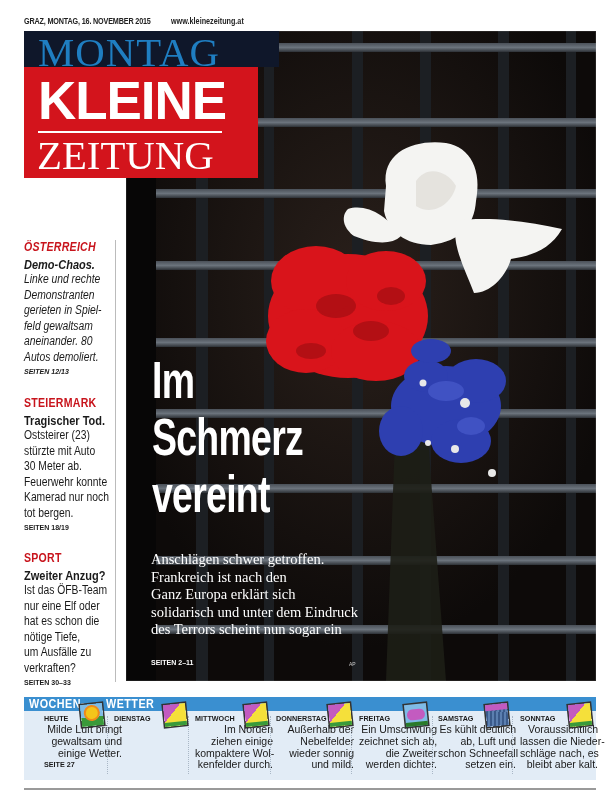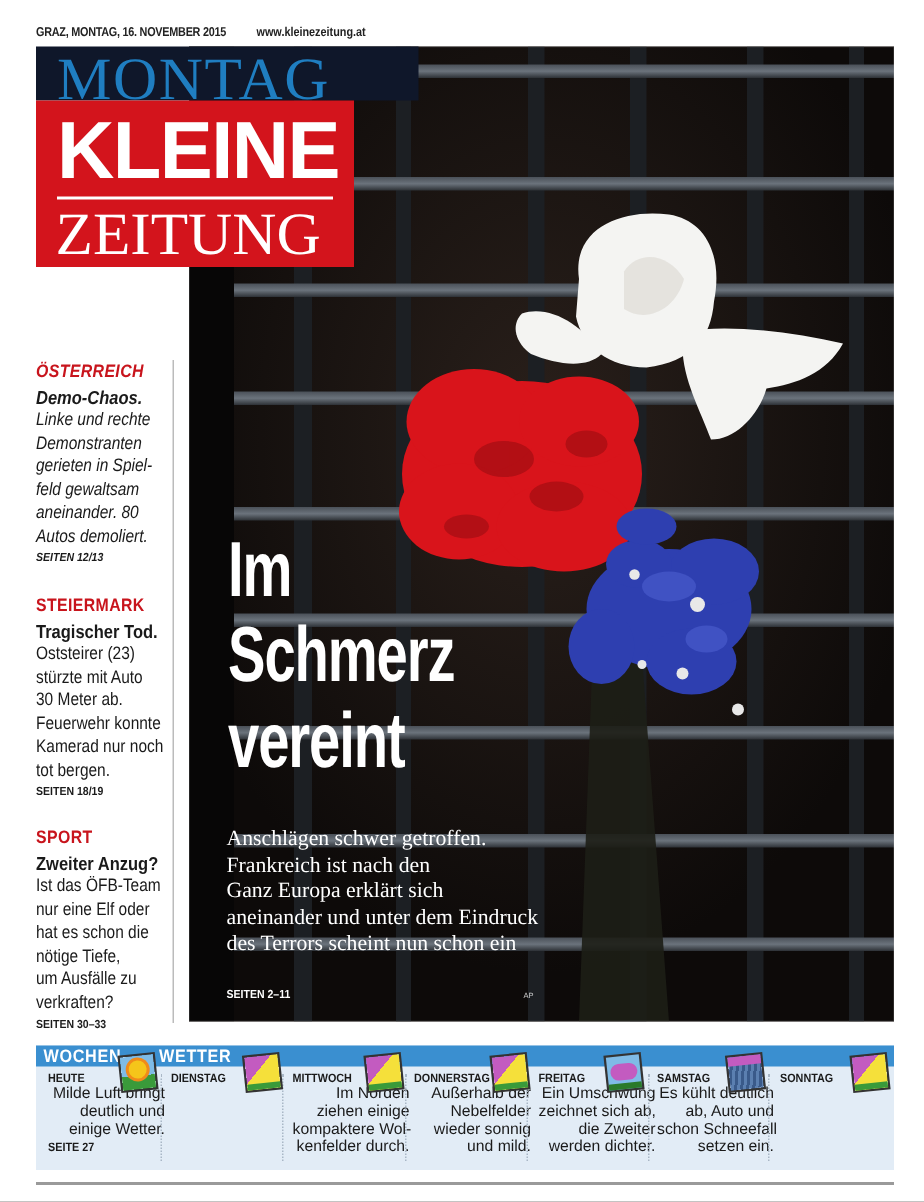--- a/index.html
+++ b/index.html
@@ -9,21 +9,21 @@
   .dateline { position: absolute; top: 16px; left: 24px; font-family: "Liberation Sans", sans-serif; font-size: 8.5px; font-weight: bold; letter-spacing: -0.2px; transform: scaleX(0.85); transform-origin: left; color: #222; }
   .website { position: absolute; top: 16px; left: 171px; font-size: 8.5px; font-weight: bold; transform: scaleX(0.85); transform-origin: left; color: #222; }
 
   
   .photo { position: absolute; left: 126px; top: 31px; width: 470px; height: 650px; background: #120d0b; overflow: hidden; }
   .photo svg { position: absolute; left: 0; top: 0; }
 
   
   .mast-day { position: absolute; left: 24px; top: 31px; width: 255px; height: 36px; background: #0f172a; z-index: 3; }
   .mast-day span { position: absolute; left: 14px; top: -2px; font-family: "Liberation Serif", serif; font-size: 40px; color: #1f7ec1; letter-spacing: 1px; transform: scaleX(1.02); transform-origin: left; }
-  .mast-red { position: absolute; left: 24px; top: 67px; width: 212px; height: 111px; background: #d3141c; z-index: 3; }
+  .mast-red { position: absolute; left: 24px; top: 67px; width: 234px; height: 111px; background: #d3141c; z-index: 3; }
   .mast-title1 { position: absolute; left: 14px; top: 2px; font-family: "Liberation Sans", sans-serif; font-weight: bold; font-size: 50px; color: #fff; letter-spacing: -1px; transform: scaleX(1.06) scaleY(1.08); transform-origin: left top; }
   .mast-rule { position: absolute; left: 14px; top: 64px; width: 184px; height: 2px; background: #fff; }
   .mast-title2 { position: absolute; left: 13px; top: 65px; font-family: "Liberation Serif", serif; font-size: 40px; color: #fff; letter-spacing: 0px; transform: scaleX(1.02); transform-origin: left; }
   .divider { position: absolute; left: 115px; top: 240px; width: 1px; height: 442px; background: #bbb; }
   .section { position: absolute; left: 24px; width: 92px; }
   .section .kicker { font-size: 12px; font-weight: bold; color: #c8141c; letter-spacing: 0.3px; transform: scaleX(0.88); transform-origin: left; white-space: nowrap; }
   .section .headline { font-size: 12.5px; font-weight: bold; color: #1a1a1a; margin-top: 4px; transform: scaleX(0.88); transform-origin: left; white-space: nowrap; }
   .section .body { font-size: 12px; line-height: 15.6px; color: #1a1a1a; transform: scaleX(0.86); transform-origin: left; width: 108px; }
   .section .pages { font-size: 7.8px; font-weight: bold; color: #1a1a1a; margin-top: 1px; transform: scaleX(0.9); transform-origin: left; }
 
@@ -189,22 +189,22 @@
 
 <div class="cover-title">
   <div>Im</div>
   <div>Schmerz</div>
   <div>vereint</div>
 </div>
 <div class="cover-sub">
   <div>Anschlägen schwer getroffen.</div>
   <div>Frankreich ist nach den</div>
   <div>Ganz Europa erklärt sich</div>
-  <div>aneinander und unter dem Eindruck</div>
-  <div>des Terrors scheint nun schon ein</div>
+  <div>solidarisch und unter dem Eindruck</div>
+  <div>des Terrors scheint nun sogar ein</div>
 </div>
 <div class="cover-pages">SEITEN 2–11</div>
 <div class="credit">AP</div>
 
 <div class="weather">
   <div class="weather-head">
     <span class="wh-label" style="left:5px;">WOCHEN-</span>
     <span class="wh-label" style="left:82px;">WETTER</span>
   </div>
 
@@ -224,25 +224,25 @@
     <div style="position:absolute;left:2px;top:5px;width:18px;height:11px;border-radius:6px;background:#c35bc0;"></div>
     <div style="position:absolute;left:0;bottom:0;width:22px;height:4px;background:#2a7a2a;"></div>
   </div>
   <div class="wicon" style="left:462px; top:7px; background:repeating-linear-gradient(100deg,#5b7fb0 0 2px,#3a5a8a 2px 4px);">
     <div style="position:absolute;left:0;top:0;width:22px;height:6px;background:#c35bc0;"></div>
   </div>
   <div class="wicon" style="left:545px; top:7px; background:linear-gradient(135deg,#c35bc0 40%,#f5e03a 40%);">
     <div style="position:absolute;left:0;bottom:0;width:22px;height:4px;background:#3a9a3a;"></div>
   </div>
 
-  <div class="day" style="left:8px;">
+  <div class="day" style="left:20px;">
     <div class="dname">HEUTE</div>
     <div class="dtext">
       <div>Milde Luft bringt</div>
-      <div>deutlich und</div>
+      <div>gewaltsam und</div>
       <div>einige Wetter.</div>
     </div>
     <div class="dpage">SEITE 27</div>
   </div>
   <div class="vsep" style="left:83px;"></div>
 
   <div class="day" style="left:90px;">
     <div class="dname">DIENSTAG</div>
   </div>
   <div class="vsep" style="left:164px;"></div>
@@ -277,25 +277,31 @@
       <div>die Zweiter</div>
       <div>werden dichter.</div>
     </div>
   </div>
   <div class="vsep" style="left:408px;"></div>
 
   <div class="day" style="left:414px;">
     <div class="dname">SAMSTAG</div>
     <div class="dtext">
       <div>Es kühlt deutlich</div>
-      <div>ab, Auto und</div>
+      <div>ab, Luft und</div>
       <div>schon Schneefall</div>
       <div>setzen ein.</div>
     </div>
   </div>
   <div class="vsep" style="left:488px;"></div>
 
   <div class="day" style="left:496px;">
     <div class="dname">SONNTAG</div>
+    <div class="dtext">
+      <div>Voraussichtlich</div>
+      <div>lassen die Nieder-</div>
+      <div>schläge nach, es</div>
+      <div>bleibt aber kalt.</div>
+    </div>
   </div>
 </div>
 
 <div class="bottom-rule"></div>
 
 </body></html>

